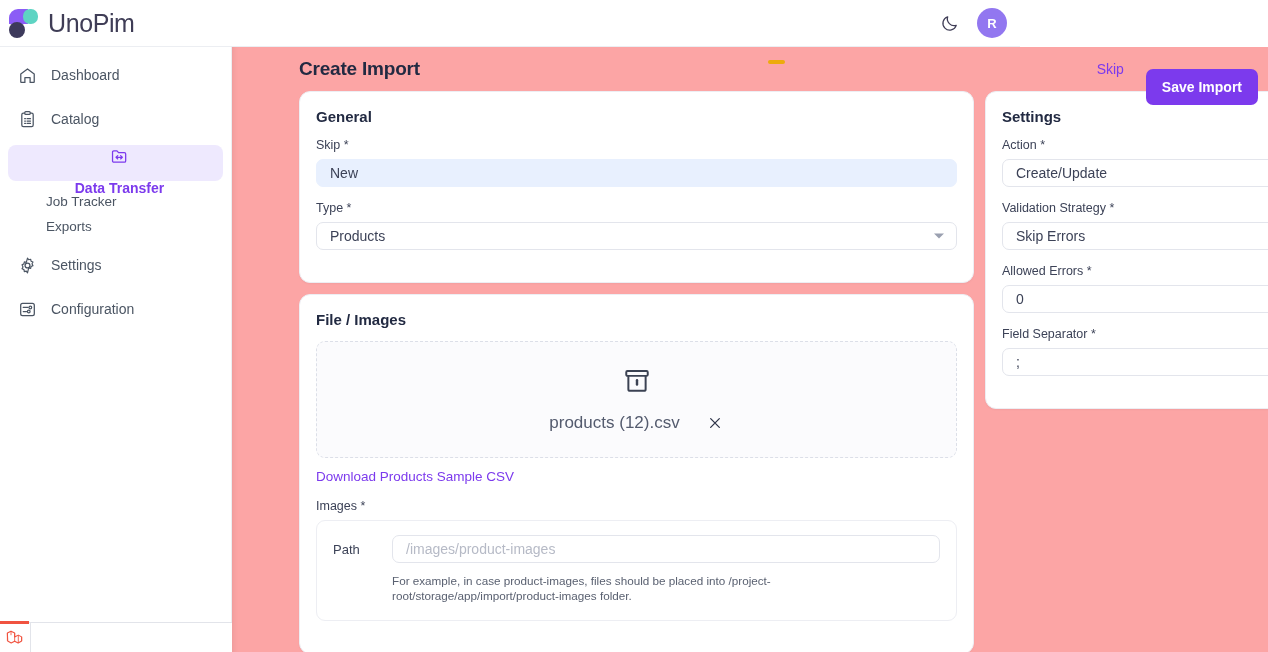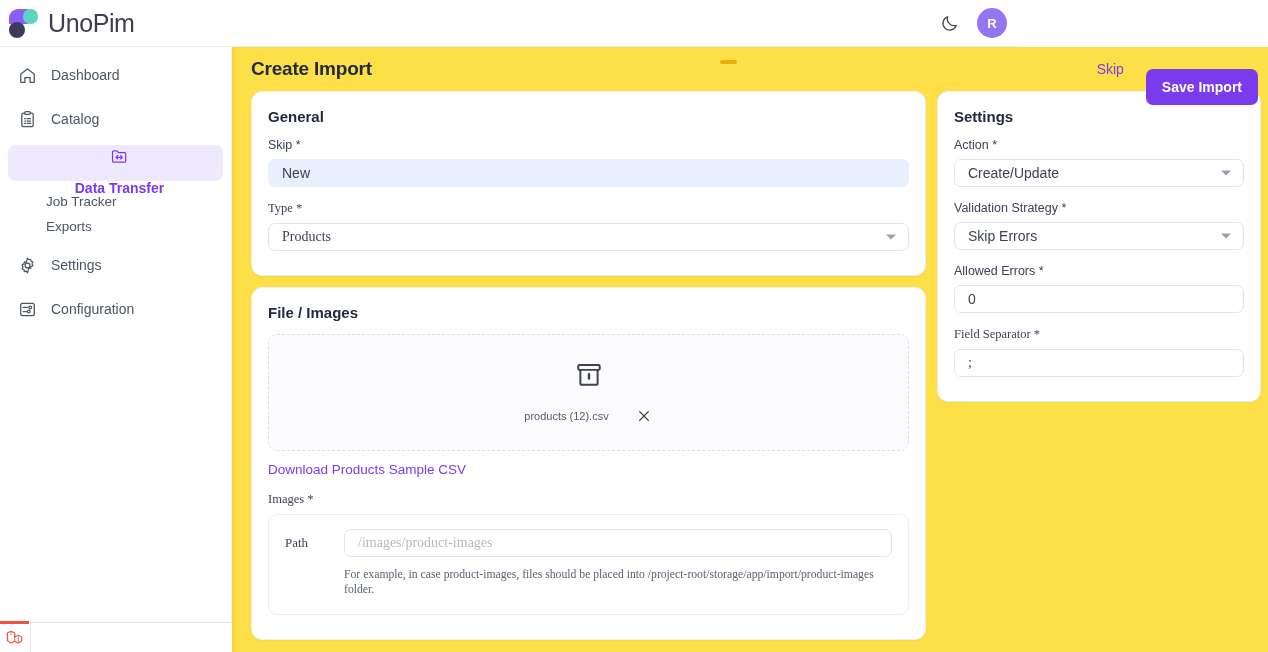--- a/index.html
+++ b/index.html
@@ -130,24 +130,25 @@
   .subnav-item.sub-active {
     color: #8b5cf6;
   }
   .nav-gap { height: 8px; }
 
   
   .main {
     position: absolute;
     left: 232px; top: 47px;
     width: 1036px; height: 605px;
-    background: #fde047;
+    background: #fca5a5;
     overflow: hidden;
     z-index: 10;
     box-shadow: inset 7px 0 7px -7px rgba(0,0,0,0.10);
+    padding-left: 48px;
   }
   .page-head {
     position: relative;
     height: 44px;
     display: flex;
     align-items: center;
     padding: 0 10px 0 19px;
   }
   .page-title {
     font-size: 19px;
@@ -208,21 +209,21 @@
     padding: 16px;
     margin-bottom: 11px;
   }
   .card-title {
     font-size: 15px;
     font-weight: 700;
     color: #222a42;
     margin-bottom: 13px;
   }
   .field { margin-bottom: 14px; }
-  .field:last-child { margin-bottom: 8px; font-family: Liberation Serif, serif; }
+  .field:last-child { margin-bottom: 16px; }
   .f-label {
     font-size: 12.5px;
     color: #3c4257;
     margin-bottom: 7px;
     display: block;
     font-weight: 400;
   }
 
   .input {
     width: 100%;
@@ -263,21 +264,21 @@
     flex-direction: column;
     align-items: center;
     justify-content: center;
     gap: 18px;
     cursor: pointer;
   }
   .dz-file {
     display: flex;
     align-items: center;
     gap: 26px;
-    font-size: 11px;
+    font-size: 17px;
     color: #545b6e;
     text-align: right;
   }
   .x-btn {
     cursor: pointer;
     display: flex; align-items: center; justify-content: center;
     width: 18px; height: 18px;
   }
   .link-dl {
     display: inline-block;

